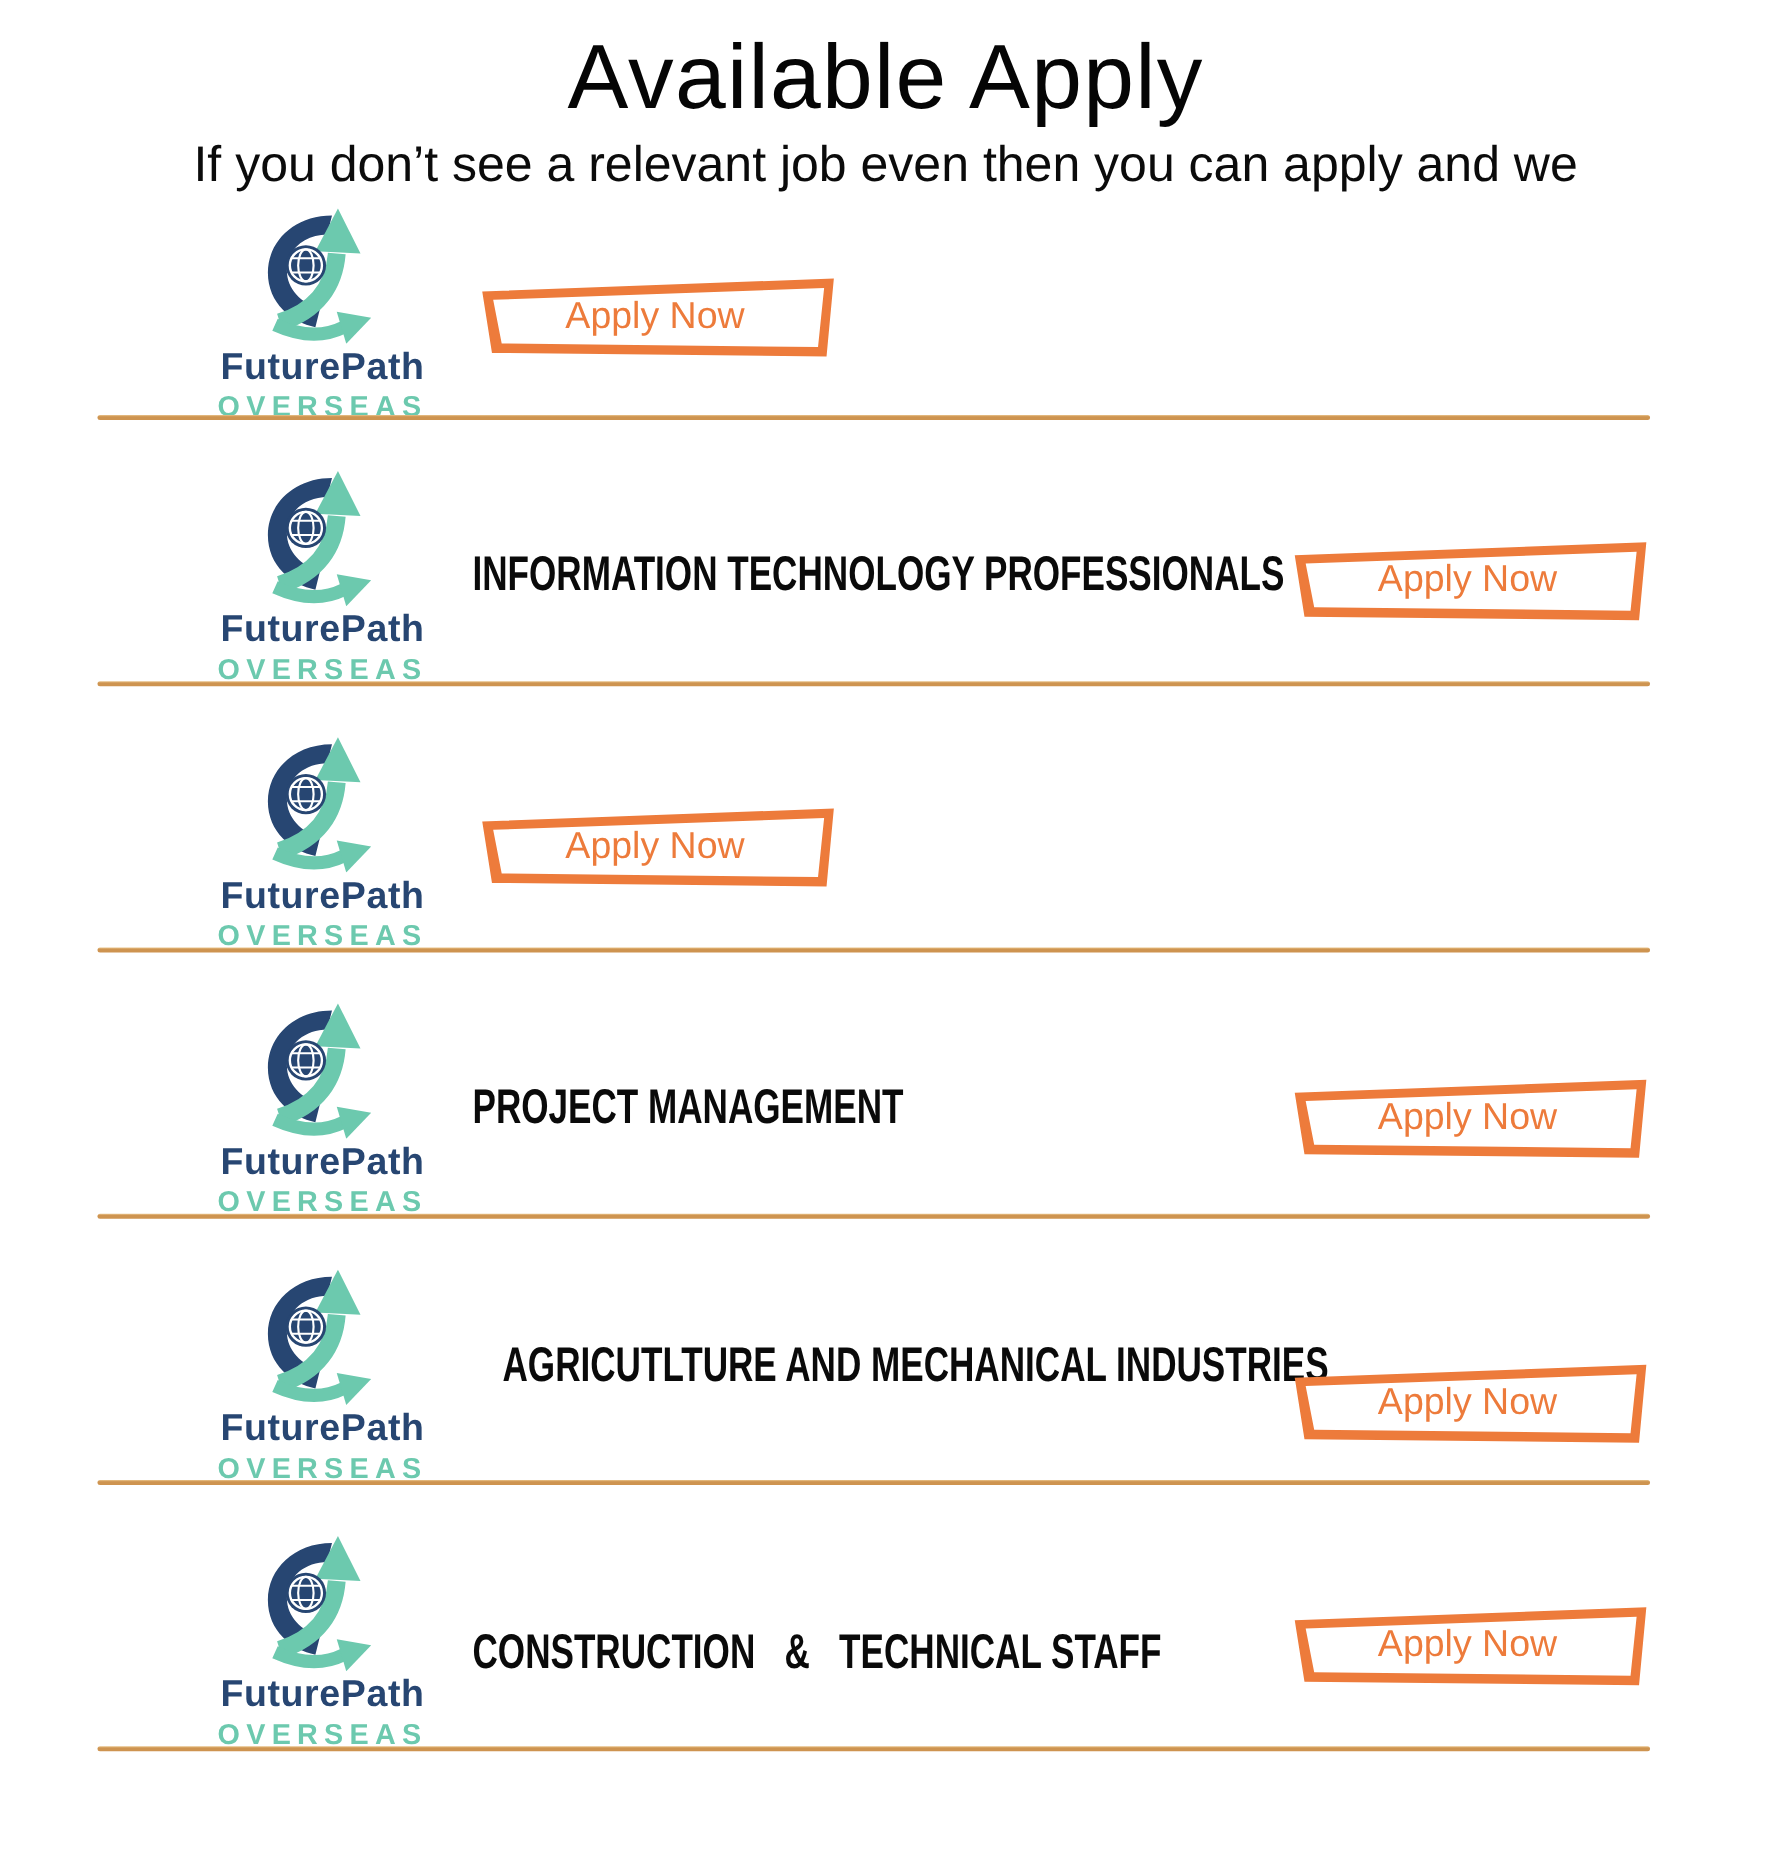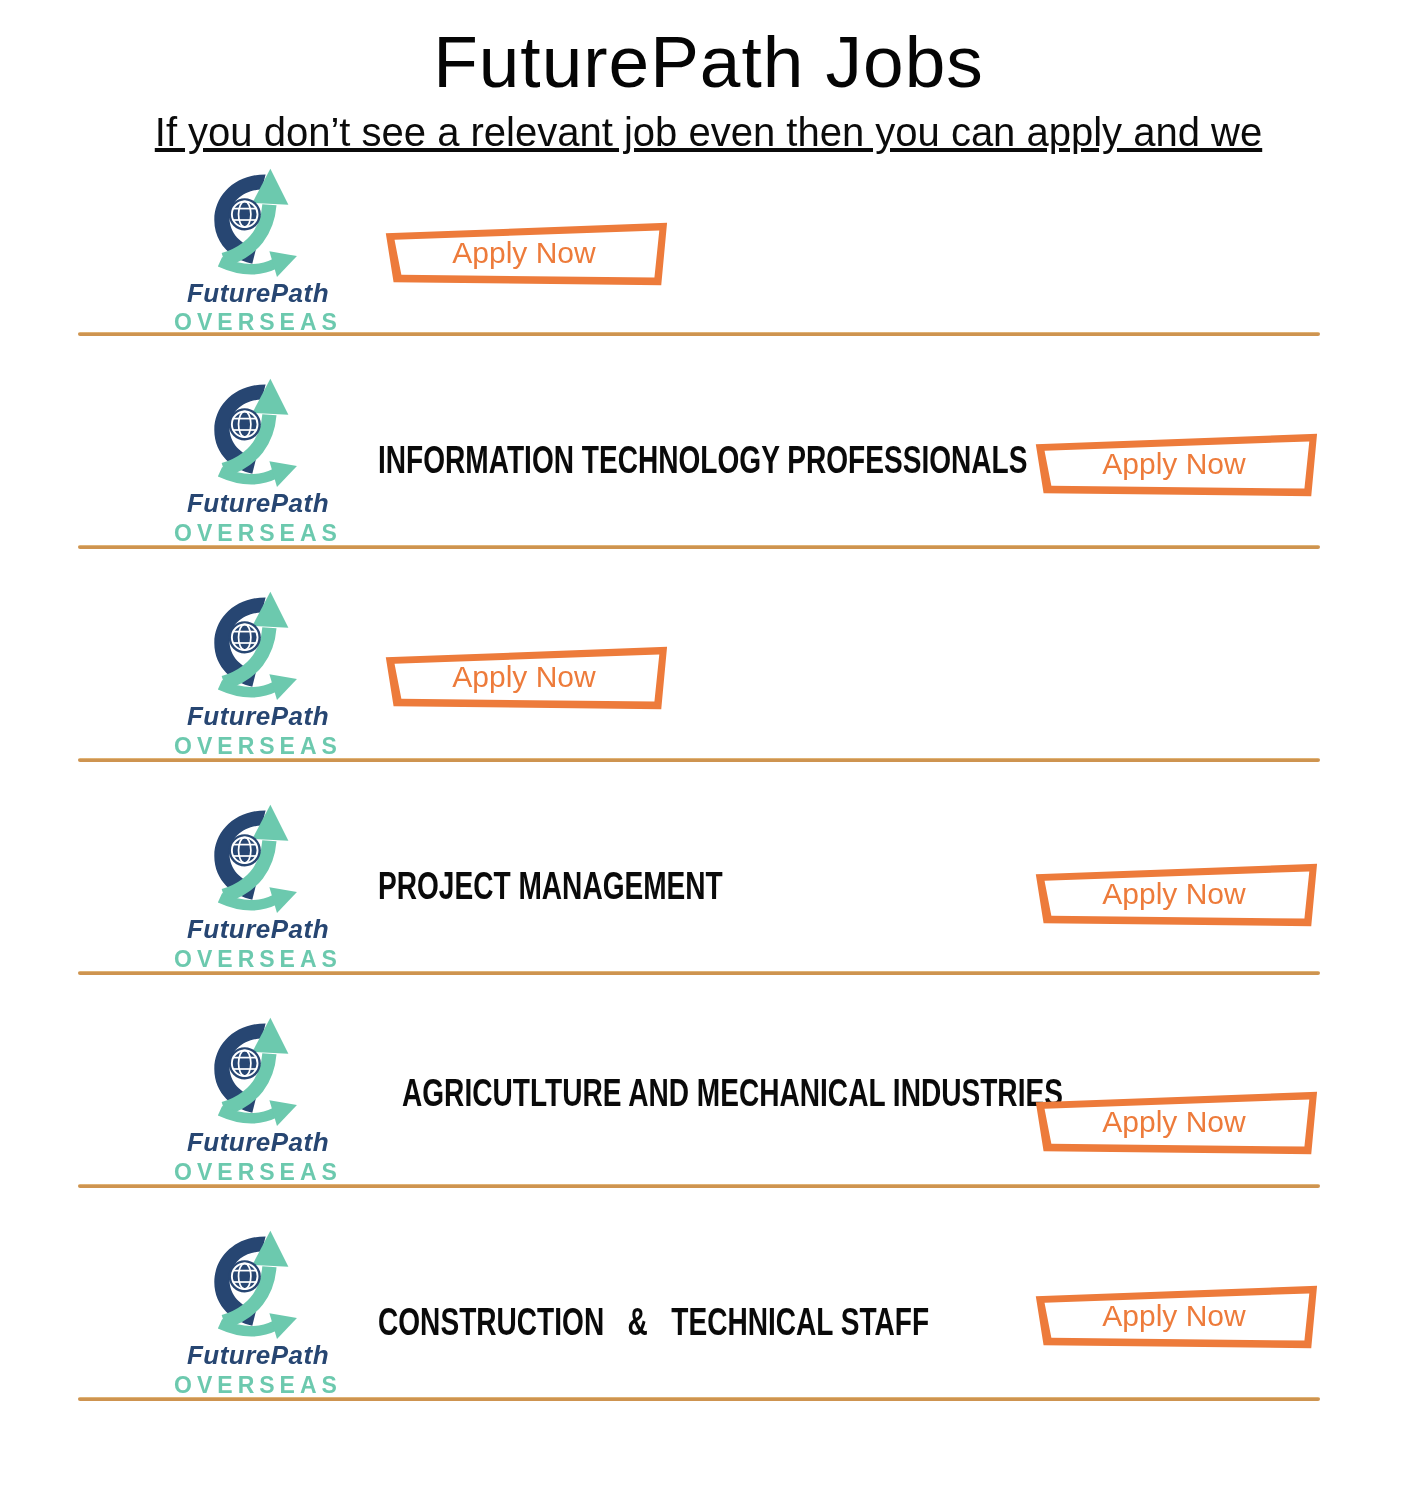--- a/index.html
+++ b/index.html
@@ -14,43 +14,43 @@
   body{
     width:1417px;height:1500px;background:#ffffff;overflow:hidden;
     font-family:"Liberation Sans", sans-serif;color:var(--text);
   }
   
   .header{padding-top:22px;text-align:center;}
   .page-title{
     margin:0;font-size:73px;line-height:1.1;font-weight:400;
     letter-spacing:1px;color:#050505;
   }
-  .subtitle{font-size:40px;line-height:1.2;margin-top:6px;color:#0b0b0b;text-decoration:underline;}
+  .subtitle{font-size:40px;line-height:1.2;margin-top:6px;color:#0b0b0b;}
   .subtitle div{white-space:pre;}
   
   .jobs-list{margin:0 97px 0 78px;}
   .job-row{
     height:213px;position:relative;display:flex;align-items:center;
     padding-top:34px;
   }
   .job-row:first-child{height:180px;padding-top:6px;}
   .row-divider{
     position:absolute;left:0;right:0;bottom:0;height:4px;
     background:linear-gradient(#e9c48c, var(--divider) 35%, var(--divider));
     border-radius:2px;
   }
   
   .logo{
     width:240px;margin-left:60px;flex-shrink:0;
     display:flex;flex-direction:column;align-items:center;
   }
   .logo-icon svg{width:118px;height:114px;display:block;}
   .logo-name{
-    font-size:26px;font-weight:700;color:var(--navy);
-    letter-spacing:0.5px;margin-top:2px;line-height:1.1;font-style:italic;
+    font-size:30px;font-weight:700;color:var(--navy);
+    letter-spacing:0.5px;margin-top:2px;line-height:1.1;
   }
   .logo-tagline{
     font-size:23px;font-weight:700;color:var(--teal);
     letter-spacing:5px;margin-top:3px;line-height:1.1;
   }
   
   .job-title{flex:1;min-width:0;}
   .job-title-text{
     display:inline-block;font-size:39px;font-weight:700;color:#0a0a0a;
     white-space:pre;transform:scaleX(0.72);transform-origin:left center;
@@ -69,21 +69,21 @@
   
   .job-row:nth-child(5) .apply-btn{transform:translateY(24px);}
   .job-row:nth-child(5) .job-title{transform:translateY(-6px);margin-left:24px;}
   .job-row:nth-child(6) .job-title{transform:translateY(10px);}
   .job-row:nth-child(4) .apply-btn{transform:translateY(9px);}
 </style>
 </head>
 <body>
 
 <div class="header">
-  <h1 class="page-title">FuturePath Jobs</h1>
+  <h1 class="page-title">Available Apply</h1>
   <div class="subtitle">
     <div>If you don’t see a relevant job even then you can apply and we</div>
   </div>
 </div>
 
 <div class="jobs-list">
   <div class="job-row">
     <div class="logo">
       <span class="logo-icon">
         <svg viewBox="0 0 120 120" aria-hidden="true">

